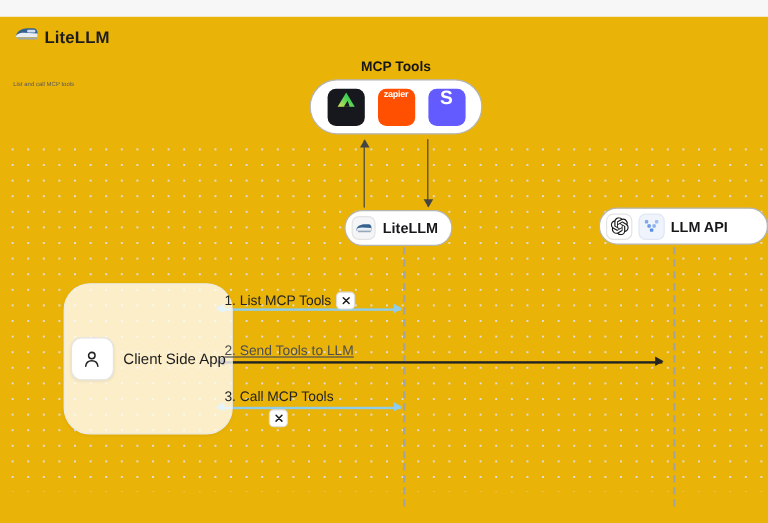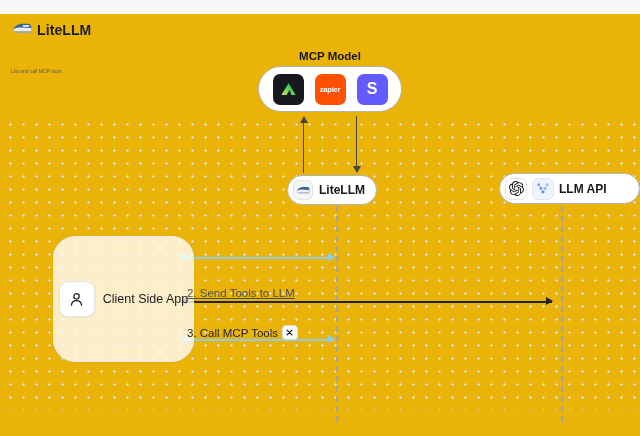--- a/index.html
+++ b/index.html
@@ -24,21 +24,21 @@
   }
 
   
   .pill{
     position:absolute;display:flex;align-items:center;background:#fff;
     border:1.2px solid #b4b4b4;border-radius:999px;box-sizing:border-box;z-index:3;
   }
   .mcp-label{position:absolute;left:258px;top:36px;width:144px;text-align:center;
     font-size:11.5px;font-weight:600;color:#161616;z-index:3;}
   .mcp-pill{left:258px;top:52px;width:144px;height:46px;justify-content:center;gap:11px;}
-  .tool-chip{width:31px;height:31px;border-radius:7px;display:flex;align-items:center;justify-content:center;}
+  .tool-chip{width:31px;height:31px;border-radius:7px;display:flex;align-items:flex-start;justify-content:center;}
   .tool-vanta{background:#16181d;}
   .tool-zapier{background:#ff4f00;}
   .tool-zapier span{color:#fff;font-size:7.5px;font-weight:700;letter-spacing:-.2px;}
   .tool-stripe{background:#635bff;}
   .tool-stripe span{color:#fff;font-size:16px;font-weight:800;font-family:"Liberation Sans",sans-serif;}
 
   .litellm-pill{left:287px;top:161px;width:90px;height:30px;padding-left:5px;gap:6px;}
   .node-chip{display:flex;align-items:center;justify-content:center;box-sizing:border-box;
     background:#f4f5f7;border:1px solid #e3e3e3;border-radius:6px;}
   .litellm-pill .node-chip{width:20px;height:20px;}
@@ -86,21 +86,21 @@
   .h-arrow.dark .hl{border-right:7px solid #242424;}
   .h-arrow.dark .hr{border-left:7px solid #242424;}
   .arrow1{left:181px;top:244px;width:153px;}
   .arrow2{left:181px;top:288px;width:371px;}
   .arrow3{left:181px;top:326px;width:153px;}
 
   .msg-label{position:absolute;display:flex;align-items:center;gap:4px;z-index:3;
     font-size:11.5px;font-weight:500;color:#242424;}
   .msg1{left:187px;top:229px;}
   .msg2{left:187px;top:273px;color:#4f4f4f;text-decoration:underline;}
-  .msg3{left:187px;top:311px;}
+  .msg3{left:187px;top:311px;flex-direction:column;}
   .tool-badge{display:inline-flex;align-items:center;justify-content:center;
     width:14px;height:13px;background:#fdfdfd;border:1px solid #dcdcdc;border-radius:4px;}
 </style>
 </head>
 <body>
 
 <div class="stage">
 
   <div class="dots"></div>
 
@@ -110,21 +110,21 @@
         <path d="M2 16 C2 8 10 4 18 4 L26 4 C29 4 31 7 31 11 L31 16 Z" fill="#35618f"></path>
         <path d="M2 16 C2 12 6 10 13 10 L31 11 L31 16 Z" fill="#e9eef5"></path>
         <rect x="5" y="16.5" width="25" height="2.4" rx="1.2" fill="#9aa7b5"></rect>
         <rect x="17" y="6" width="11" height="3.4" rx="1.6" fill="#cfe0f2"></rect>
       </svg>
     </span>
     <span class="brand-text">LiteLLM</span>
   </div>
   <div class="page-subtitle">List and call MCP tools</div>
 
-  <div class="mcp-label">MCP Model</div>
+  <div class="mcp-label">MCP Tools</div>
   <div class="pill mcp-pill">
     <span class="tool-chip tool-vanta">
       <svg width="19" height="19" viewBox="0 0 24 24">
         <defs>
           <linearGradient id="vg" x1="0" y1="1" x2="1" y2="0">
             <stop offset="0" stop-color="#d9e45c"></stop>
               <stop offset=".55" stop-color="#49d156"></stop>
               <stop offset="1" stop-color="#2cbf4e"></stop>
           </linearGradient>
         </defs>
@@ -182,20 +182,28 @@
         <circle cx="12" cy="8" r="3.4"></circle>
         <path d="M5.6 19.2c.4-3.8 3-5.7 6.4-5.7s6 1.9 6.4 5.7"></path>
       </svg>
     </span>
     <span class="client-label">Client Side App</span>
   </div>
 
   <div class="lifeline lifeline-litellm"></div>
   <div class="lifeline lifeline-llmapi"></div>
 
+  <div class="msg-label msg1">
+    <span>1. List MCP Tools</span>
+    <span class="tool-badge">
+      <svg width="9" height="9" viewBox="0 0 14 14" stroke="#1a1a1a" stroke-width="1.9" stroke-linecap="round" fill="none">
+        <path d="M3.2 3.2 L10.8 10.8 M10.8 3.2 L3.2 10.8"></path>
+      </svg>
+    </span>
+  </div>
   <div class="h-arrow blue arrow1">
     <span class="shaft"></span>
       <span class="hl"></span>
       <span class="hr"></span>
   </div>
 
   <div class="msg-label msg2">
     <span>2. Send Tools to LLM</span>
   </div>
   <div class="h-arrow dark arrow2">

